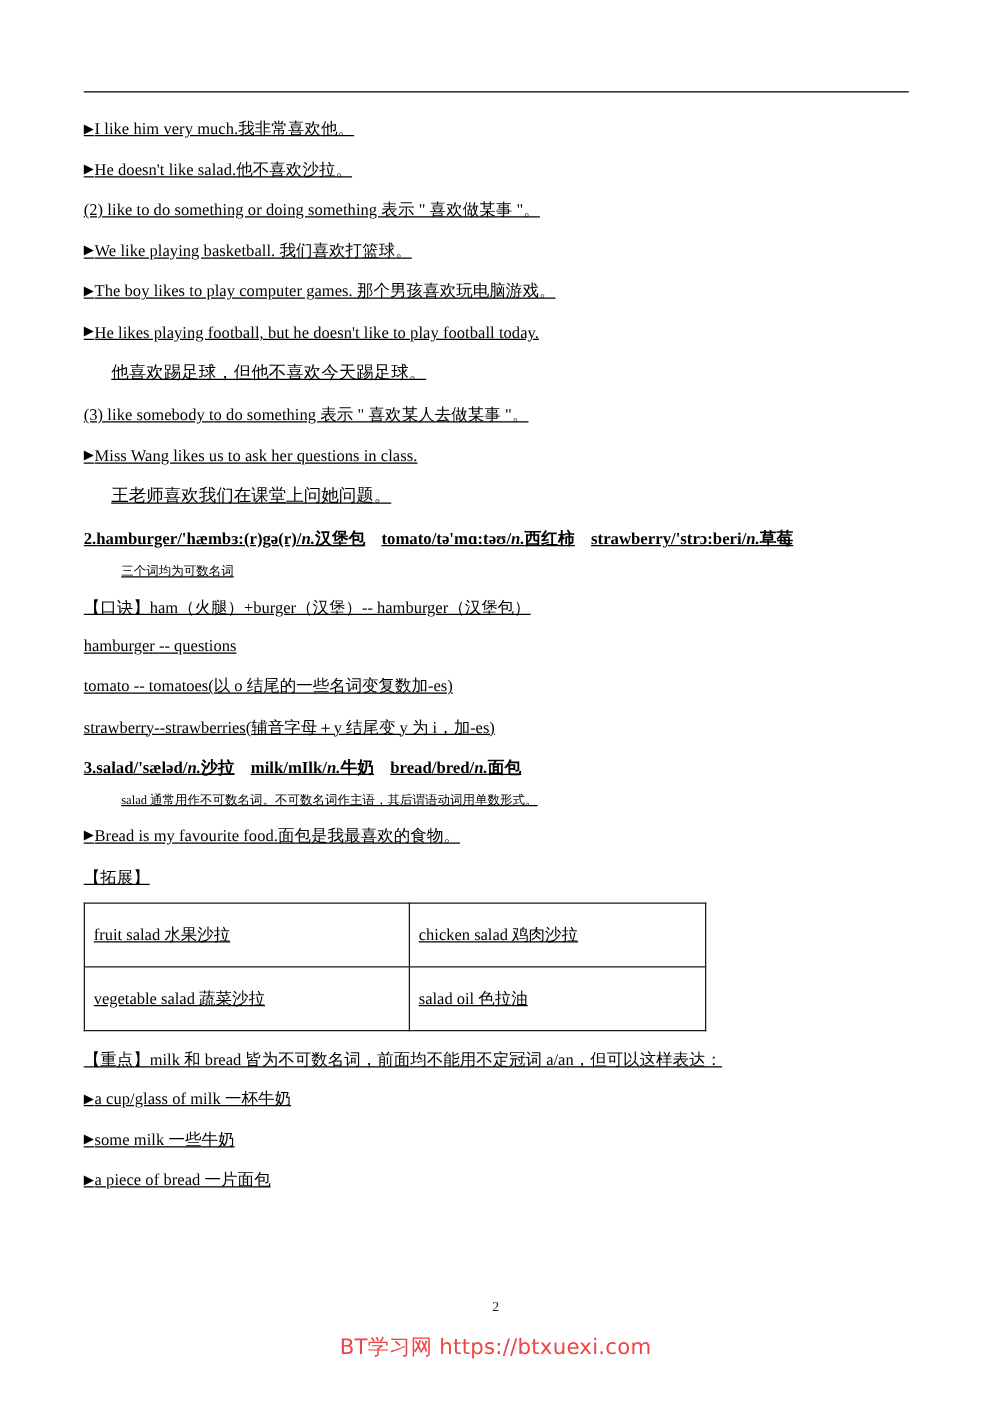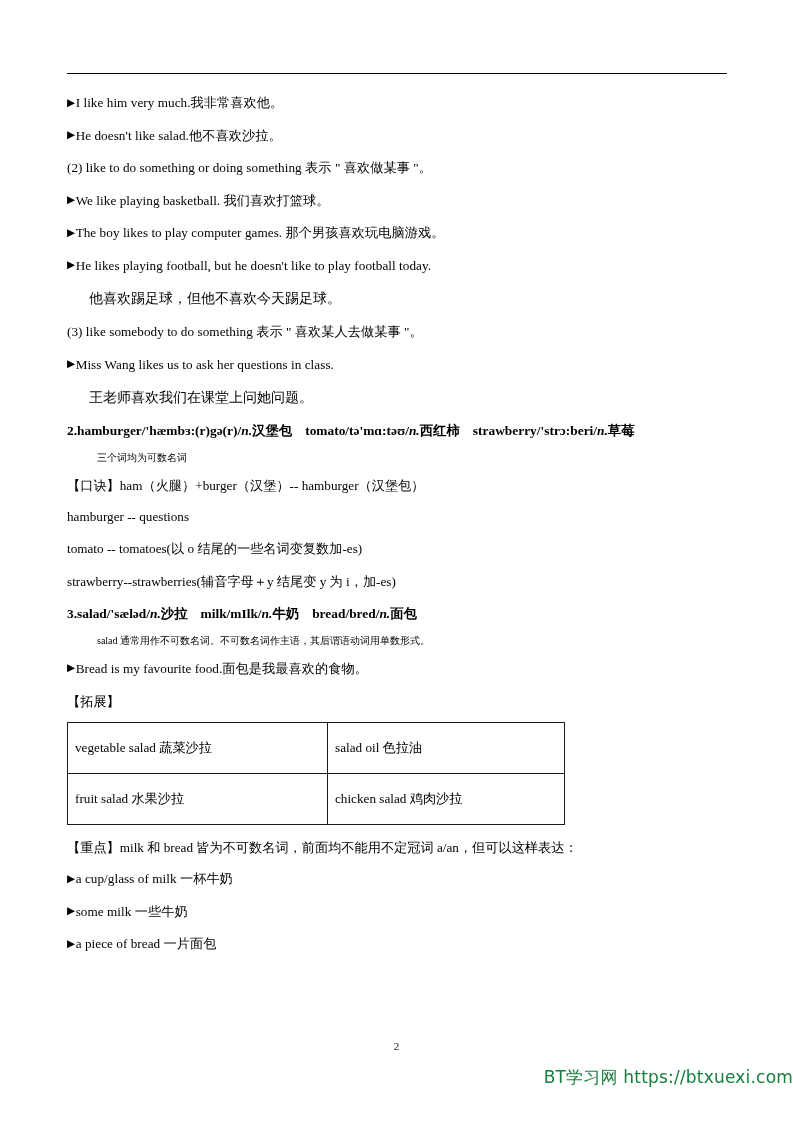--- a/index.html
+++ b/index.html
@@ -32,20 +32,21 @@
     height: 0;
     border-top: 1.6px solid #000;
   }
 
   
   .content {
     position: absolute;
     left: 67px;
     top: 93px;
     width: 672px;
+    text-decoration: underline;
   }
 
   .line {
     font-size: 13.2px;
     line-height: 1.52;
     margin: 0 0 12.5px 0;
     white-space: normal;
     letter-spacing: 0.05px;
   }
 
@@ -143,23 +144,23 @@
     width: 793px;
     text-align: center;
     font-size: 11px;
     color: #222;
   }
   .watermark {
     position: absolute;
     left: 0;
     top: 1066px;
     width: 793px;
-    text-align: right;
+    text-align: center;
     font-size: 17px;
-    color: #15803d;
+    color: #ef4444;
     font-family: "DejaVu Sans", "Liberation Sans", sans-serif;
     letter-spacing: 0.2px;
   }
 </style>
 </head>
 <body>
 
 <div class="page">
 
   <div class="header-rule"></div>
@@ -202,28 +203,28 @@
     <p class="vocab-head"><span>3.</span><span>salad</span><span class="ipa">/'sæləd/</span><span class="pos">n.</span><span class="cn">沙拉</span><span class="gap"></span><span>milk</span><span class="ipa">/mIlk/</span><span class="pos">n.</span><span class="cn">牛奶</span><span class="gap"></span><span>bread</span><span class="ipa">/bred/</span><span class="pos">n.</span><span class="cn">面包</span></p>
 
     <p class="sub-note">salad 通常用作不可数名词。不可数名词作主语，其后谓语动词用单数形式。</p>
 
     <p class="line bullet-line"><span class="tri">▶</span><span>Bread is my favourite food.面包是我最喜欢的食物。</span></p>
 
     <p class="label-line">【拓展】</p>
 
     <table class="ext-table">
       <tbody>
+        <tr>
+          <td class="c1">fruit salad 水果沙拉</td>
+          <td class="c2">chicken salad 鸡肉沙拉</td>
+        </tr>
         <tr>
           <td class="c1">vegetable salad 蔬菜沙拉</td>
           <td class="c2">salad oil 色拉油</td>
         </tr>
-        <tr>
-          <td class="c1">fruit salad 水果沙拉</td>
-          <td class="c2">chicken salad 鸡肉沙拉</td>
-        </tr>
       </tbody>
     </table>
 
     <p class="label-line">【重点】milk 和 bread 皆为不可数名词，前面均不能用不定冠词 a/an，但可以这样表达：</p>
 
     <p class="line bullet-line"><span class="tri">▶</span><span>a cup/glass of milk  一杯牛奶</span></p>
 
     <p class="line bullet-line"><span class="tri">▶</span><span>some milk  一些牛奶</span></p>
 
     <p class="line bullet-line"><span class="tri">▶</span><span>a piece of bread  一片面包</span></p>

